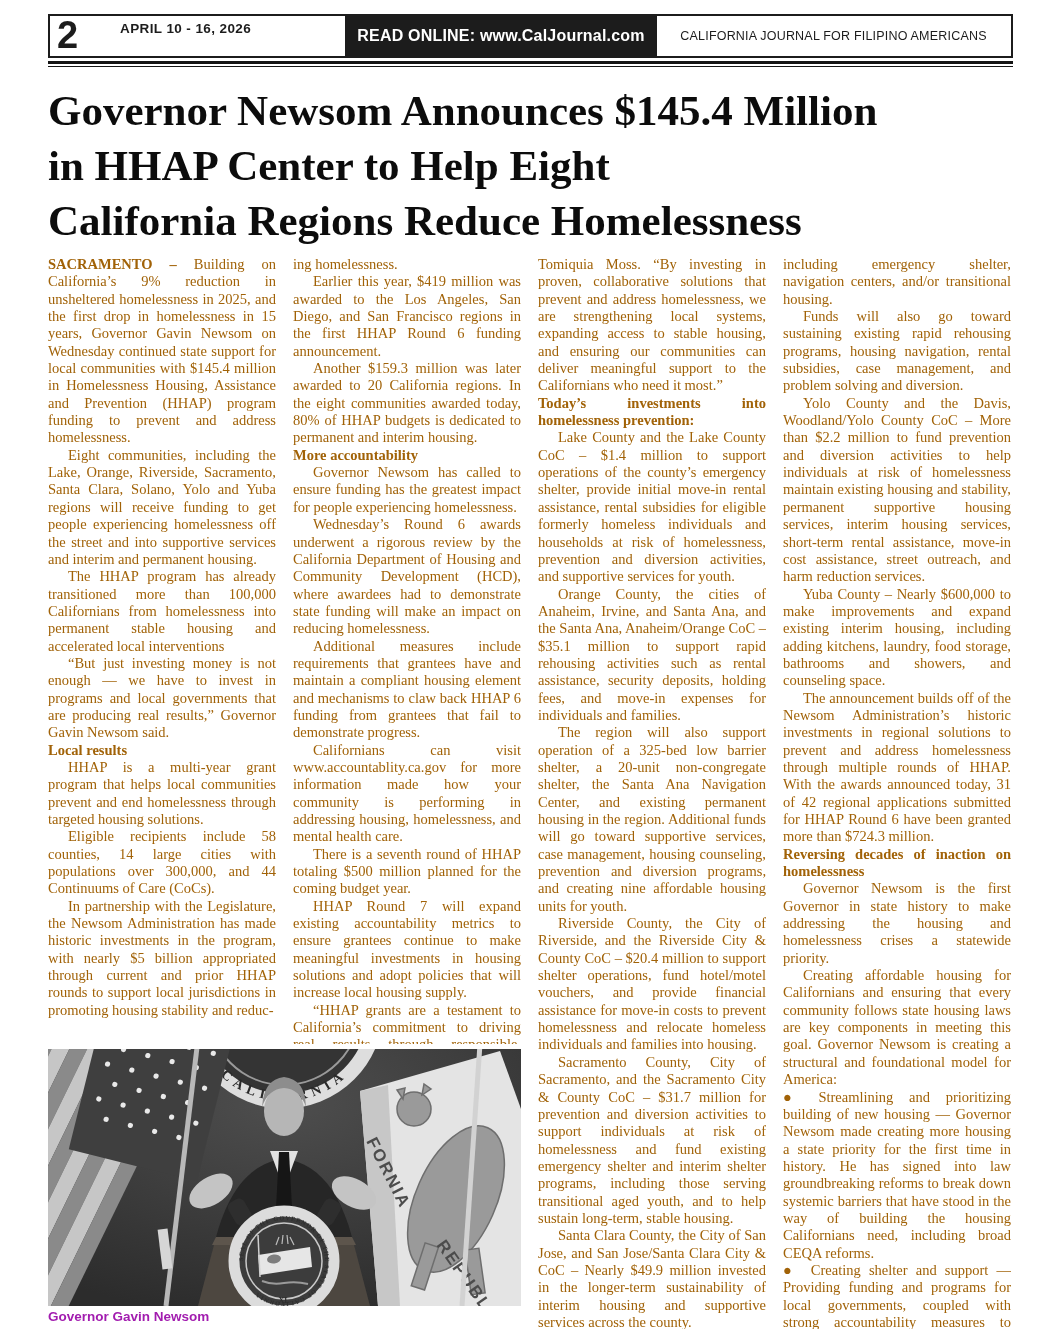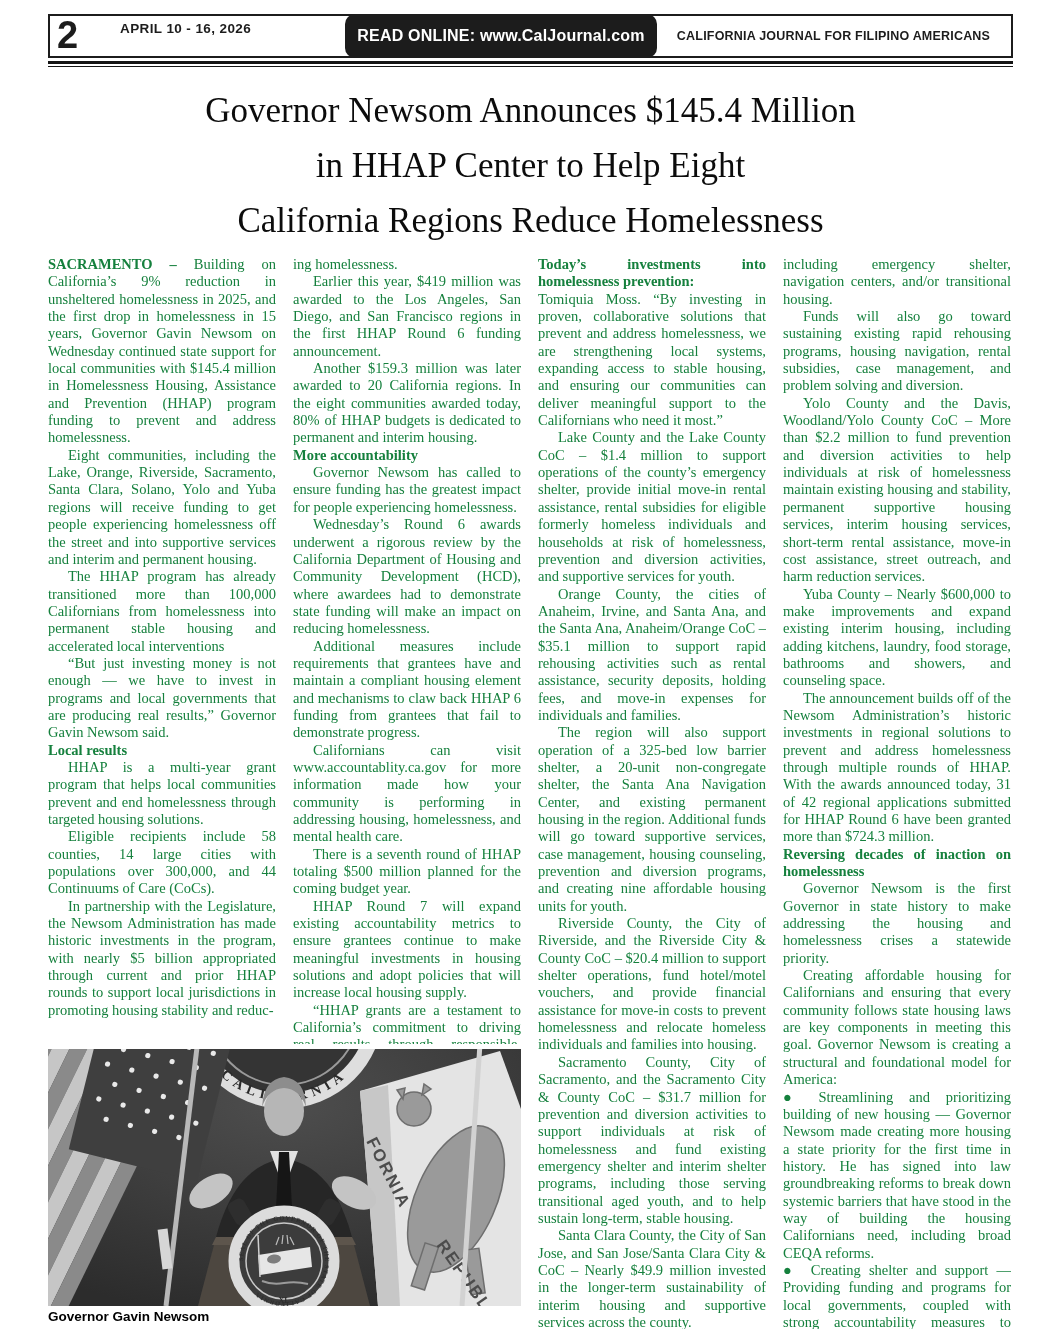--- a/index.html
+++ b/index.html
@@ -3,45 +3,45 @@
 <meta charset="utf-8">
 <style>
   html,body{margin:0;padding:0;background:#ffffff;}
   body{width:1061px;height:1329px;position:relative;font-family:"Liberation Serif",serif;color:#111;overflow:hidden;}
   .page{position:absolute;left:48px;top:0;width:965px;}
 
   
   .header-box{position:relative;margin-top:14px;height:40px;border:2px solid #1c1c1c;background:#fff;}
   .page-num{position:absolute;left:7px;top:-2px;font-family:"Liberation Sans",sans-serif;font-weight:bold;font-size:38px;line-height:42px;color:#1c1c1c;}
   .issue-date{position:absolute;left:70px;top:0;height:24px;display:flex;align-items:center;font-family:"Liberation Sans",sans-serif;font-weight:bold;font-size:13.5px;letter-spacing:.4px;color:#1c1c1c;}
-  .read-online{position:absolute;left:295px;top:-2px;height:44px;width:312px;background:#1c1c1c;color:#fff;display:flex;align-items:center;justify-content:center;font-family:"Liberation Sans",sans-serif;font-weight:bold;font-size:16px;letter-spacing:.2px;border-radius:10px;}
-  .masthead{position:absolute;left:610px;right:4px;top:0;height:40px;display:flex;align-items:center;justify-content:center;font-family:"Liberation Sans",sans-serif;font-weight:bold;font-size:12.5px;letter-spacing:.2px;color:#1c1c1c;text-align:center;}
+  .read-online{position:absolute;left:295px;top:-2px;height:44px;width:312px;background:#1c1c1c;color:#fff;display:flex;align-items:center;justify-content:center;font-family:"Liberation Sans",sans-serif;font-weight:bold;font-size:16px;letter-spacing:.2px;}
+  .masthead{position:absolute;left:610px;right:4px;top:0;height:40px;display:flex;align-items:center;justify-content:center;font-family:"Liberation Sans",sans-serif;font-weight:normal;font-size:12.5px;letter-spacing:.2px;color:#1c1c1c;text-align:center;}
   .rule-thick{height:3px;background:#141414;margin-top:3px;}
   .rule-thin{height:1px;background:#141414;margin-top:2px;}
 
   
-  .headline{margin:16px 0 6px 0;text-align:center;font-weight:normal;font-size:35px;line-height:55px;color:#0c0c0c;font-family:"Liberation Serif",serif;}
+  .headline{margin:16px 0 6px 0;font-weight:bold;font-size:43px;line-height:55px;color:#0c0c0c;font-family:"Liberation Serif",serif;}
   .headline div{white-space:nowrap;}
 
   
   .columns{position:relative;margin-top:8px;display:flex;gap:17px;height:1083px;}
-  .col{width:228px;font-size:14.5px;line-height:17.35px;text-align:justify;color:#15803d;overflow:hidden;}
+  .col{width:228px;font-size:14.5px;line-height:17.35px;text-align:justify;color:#a16207;overflow:hidden;}
   .col-0,.col-1{height:788px;}
   .col-2,.col-3{height:1083px;}
   .blk{margin:0;}
   .p{text-indent:20px;}
   .lead,.cont,.subhead,.bullet{text-indent:0;}
   .subhead{font-weight:bold;}
   .bullet{}
   .lead b{font-weight:bold;}
 
   
   .photo-block{position:absolute;left:0;top:793px;width:473px;}
   .photo-block svg{display:block;background:#343434;}
-  .photo-caption{margin:3px 0 0 0;font-family:"Liberation Sans",sans-serif;font-weight:bold;font-size:13.5px;color:#000000;text-align:left;}
+  .photo-caption{margin:3px 0 0 0;font-family:"Liberation Sans",sans-serif;font-weight:bold;font-size:13.5px;color:#a21caf;text-align:left;}
 </style>
 </head>
 <body>
 
 <div class="page">
 
   <div class="header-box">
     <div class="page-num">2</div>
     <div class="issue-date">APRIL 10 - 16, 2026</div>
     <div class="read-online">READ ONLINE: www.CalJournal.com</div>
@@ -74,22 +74,22 @@
         <p class="blk subhead">More accountability</p>
         <p class="blk p">Governor Newsom has called to ensure funding has the greatest impact for people experiencing homelessness.</p>
         <p class="blk p">Wednesday’s Round 6 awards underwent a rigorous review by the California Department of Housing and Community Development (HCD), where awardees had to demonstrate state funding will make an impact on reducing homelessness.</p>
         <p class="blk p">Additional measures include requirements that grantees have and maintain a compliant housing element and mechanisms to claw back HHAP 6 funding from grantees that fail to demonstrate progress.</p>
         <p class="blk p">Californians can visit www.accountablity.ca.gov for more information made how your community is performing in addressing housing, homelessness, and mental health care.</p>
         <p class="blk p">There is a seventh round of HHAP totaling $500 million planned for the coming budget year.</p>
         <p class="blk p">HHAP Round 7 will expand existing accountability metrics to ensure grantees continue to make meaningful investments in housing solutions and adopt policies that will increase local housing supply.</p>
         <p class="blk p">“HHAP grants are a testament to California’s commitment to driving real results through responsible, outcome-focused leadership in partnership with local regions,” said Business, Consumer Services and Housing Agency Secretary</p>
       </div>
     <div class="col col-2">
+        <p class="blk cont">Tomiquia Moss. “By investing in proven, collaborative solutions that prevent and address homelessness, we are strengthening local systems, expanding access to stable housing, and ensuring our communities can deliver meaningful support to the Californians who need it most.”</p>
         <p class="blk subhead">Today’s investments into homelessness prevention:</p>
-        <p class="blk cont">Tomiquia Moss. “By investing in proven, collaborative solutions that prevent and address homelessness, we are strengthening local systems, expanding access to stable housing, and ensuring our communities can deliver meaningful support to the Californians who need it most.”</p>
         <p class="blk p">Lake County and the Lake County CoC – $1.4 million to support operations of the county’s emergency shelter, provide initial move-in rental assistance, rental subsidies for eligible formerly homeless individuals and households at risk of homelessness, prevention and diversion activities, and supportive services for youth.</p>
         <p class="blk p">Orange County, the cities of Anaheim, Irvine, and Santa Ana, and the Santa Ana, Anaheim/Orange CoC – $35.1 million to support rapid rehousing activities such as rental assistance, security deposits, holding fees, and move-in expenses for individuals and families.</p>
         <p class="blk p">The region will also support operation of a 325-bed low barrier shelter, a 20-unit non-congregate shelter, the Santa Ana Navigation Center, and existing permanent housing in the region. Additional funds will go toward supportive services, case management, housing counseling, prevention and diversion programs, and creating nine affordable housing units for youth.</p>
         <p class="blk p">Riverside County, the City of Riverside, and the Riverside City &amp; County CoC – $20.4 million to support shelter operations, fund hotel/motel vouchers, and provide financial assistance for move-in costs to prevent homelessness and relocate homeless individuals and families into housing.</p>
         <p class="blk p">Sacramento County, City of Sacramento, and the Sacramento City &amp; County CoC – $31.7 million for prevention and diversion activities to support individuals at risk of homelessness and fund existing emergency shelter and interim shelter programs, including those serving transitional aged youth, and to help sustain long-term, stable housing.</p>
         <p class="blk p">Santa Clara County, the City of San Jose, and San Jose/Santa Clara City &amp; CoC – Nearly $49.9 million invested in the longer-term sustainability of interim housing and supportive services across the county.</p>
       </div>
     <div class="col col-3">
         <p class="blk cont">including emergency shelter, navigation centers, and/or transitional housing.</p>
         <p class="blk p">Funds will also go toward sustaining existing rapid rehousing programs, housing navigation, rental subsidies, case management, and problem solving and diversion.</p>

